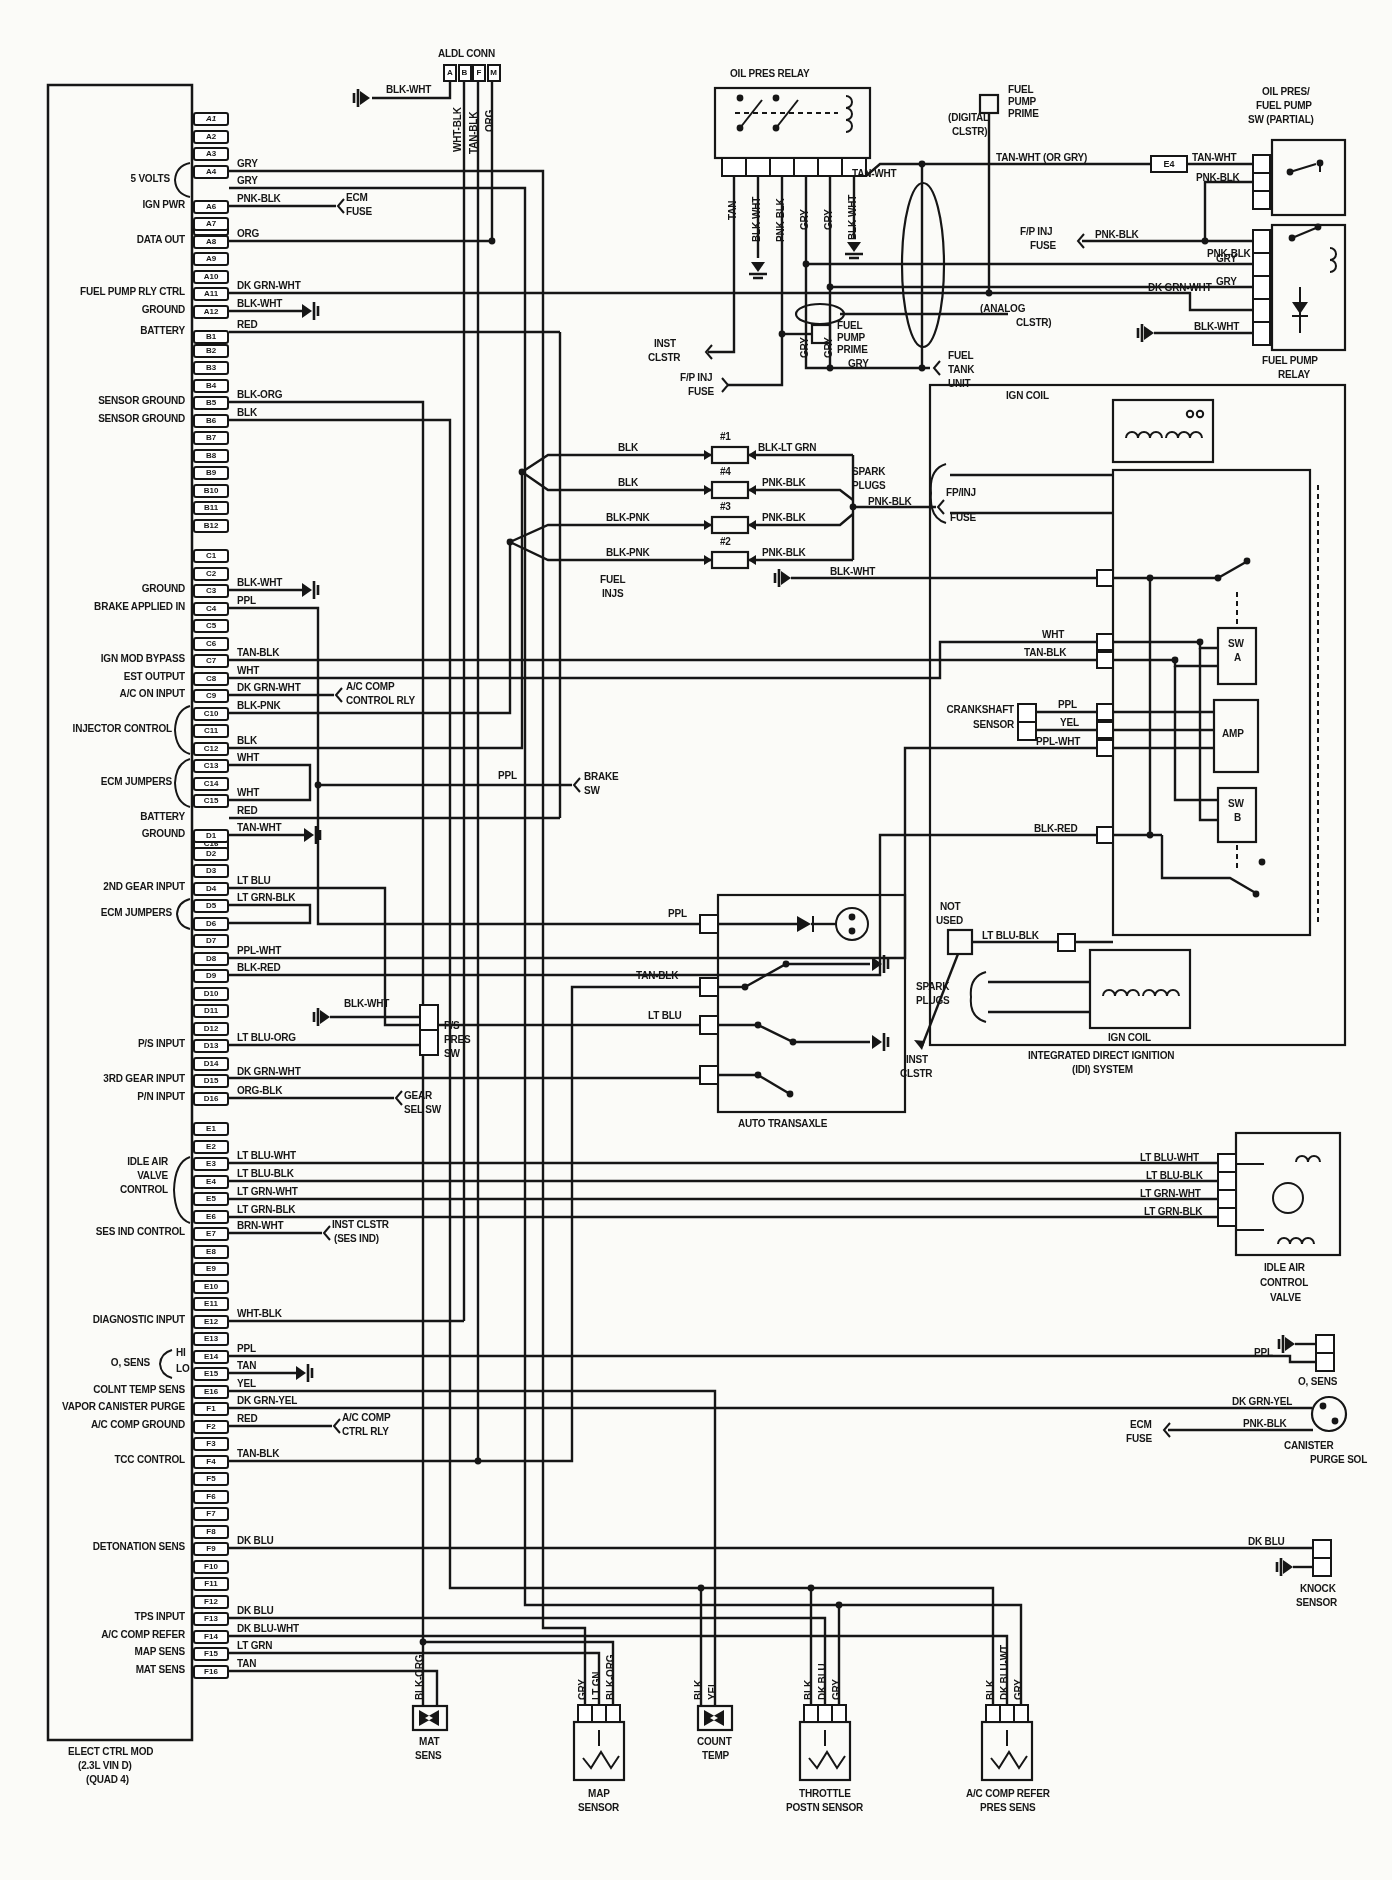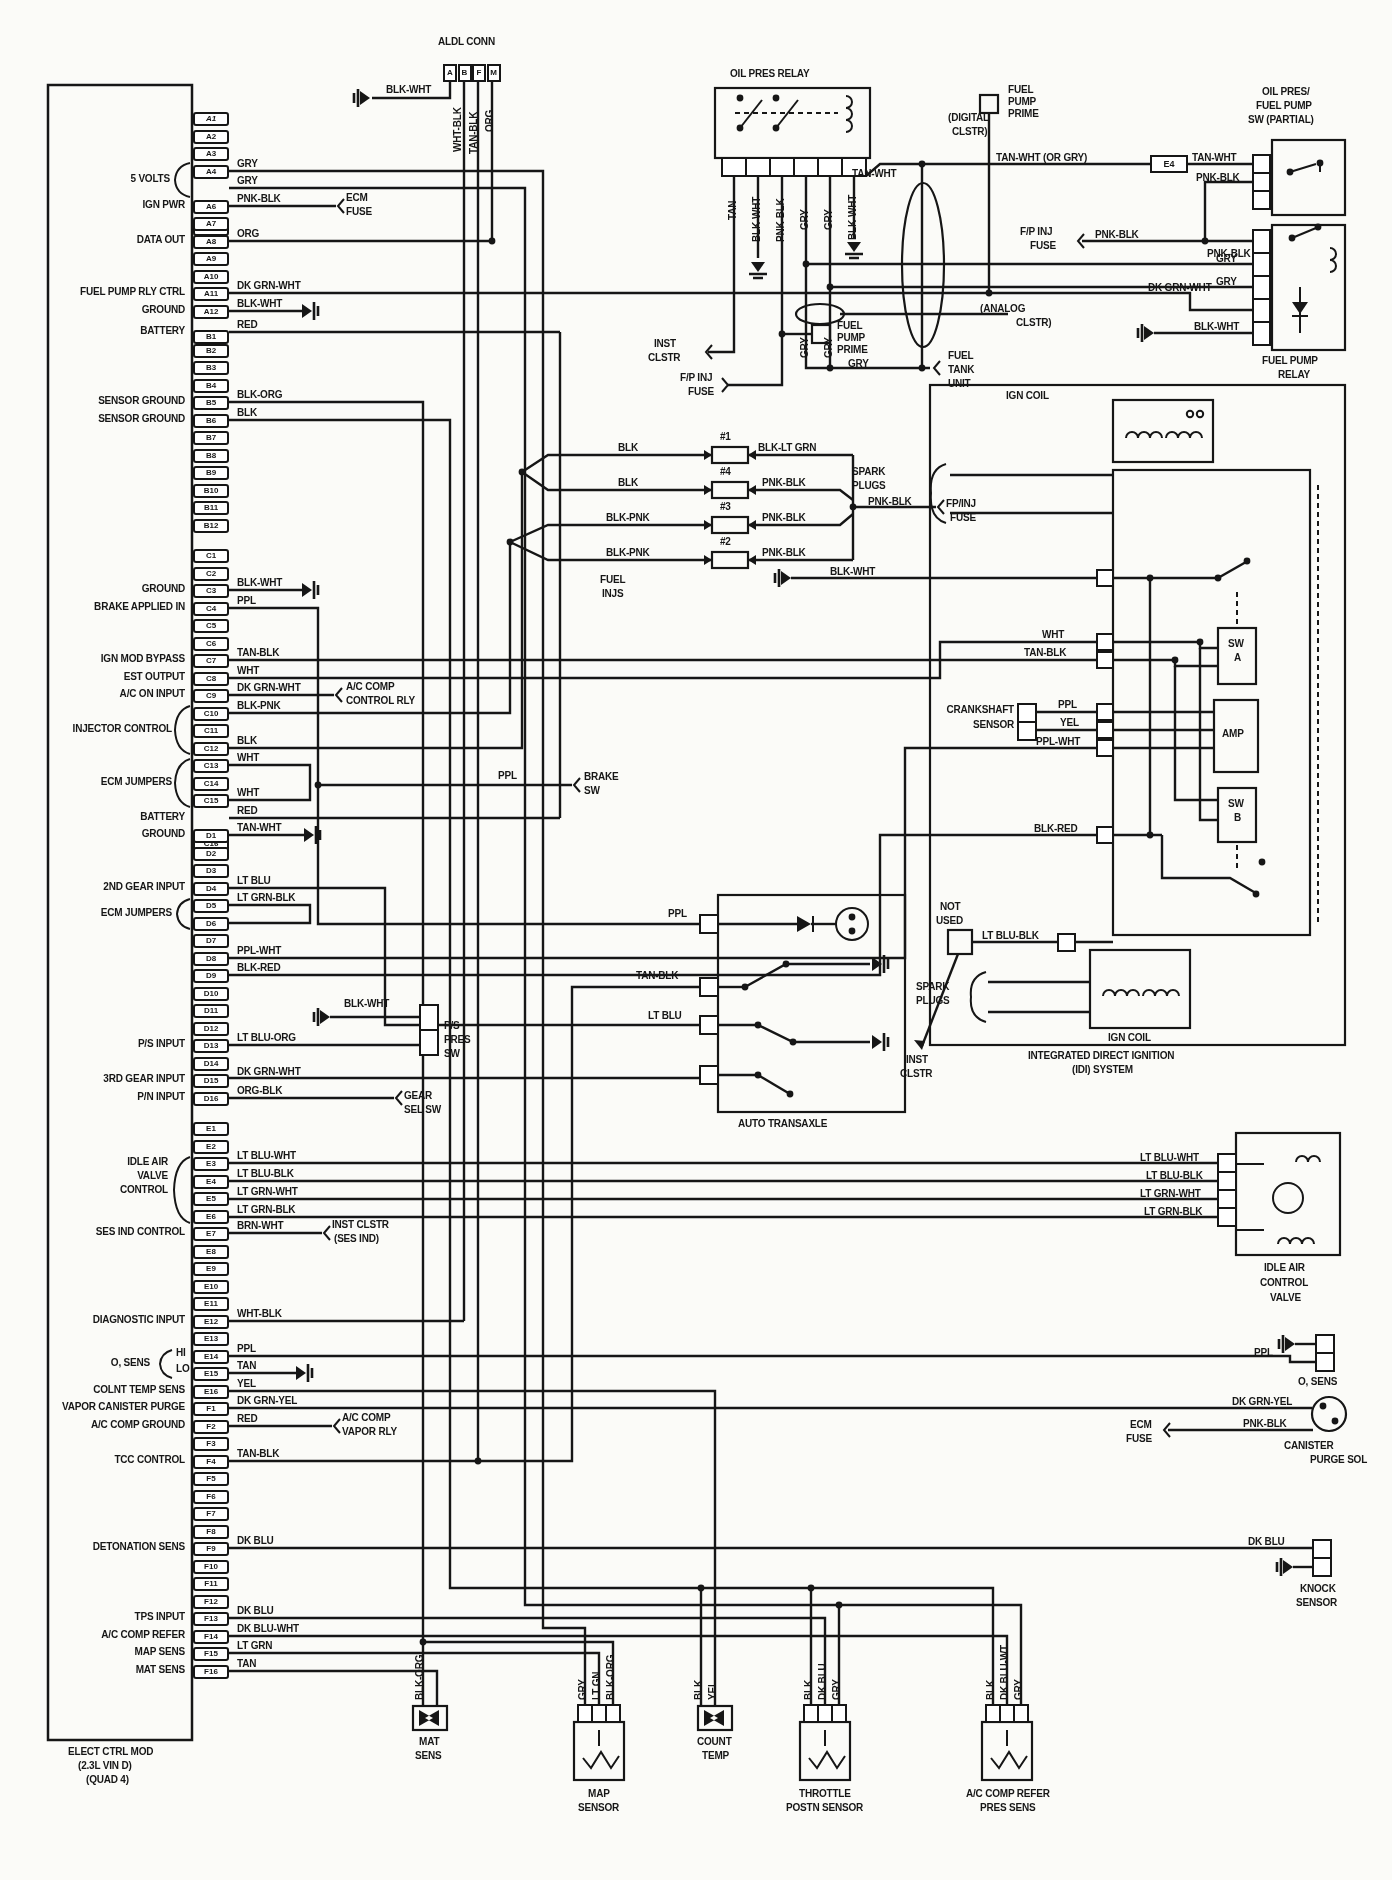--- a/index.html
+++ b/index.html
@@ -456,29 +456,29 @@
       <div class="lbl" style="left: 346px; top: 695px;">CONTROL RLY</div>
       <div class="lbl" style="left: 344px; top: 998px;">BLK-WHT</div>
       <div class="lbl" style="left: 444px; top: 1020px;">P/S</div>
       <div class="lbl" style="left: 444px; top: 1034px;">PRES</div>
       <div class="lbl" style="left: 444px; top: 1048px;">SW</div>
       <div class="lbl" style="left: 404px; top: 1090px;">GEAR</div>
       <div class="lbl" style="left: 404px; top: 1104px;">SEL SW</div>
       <div class="lbl" style="left: 332px; top: 1219px;">INST CLSTR</div>
       <div class="lbl" style="left: 334px; top: 1233px;">(SES IND)</div>
       <div class="lbl" style="left: 342px; top: 1412px;">A/C COMP</div>
-      <div class="lbl" style="left: 342px; top: 1426px;">VAPOR RLY</div>
+      <div class="lbl" style="left: 342px; top: 1426px;">CTRL RLY</div>
       <div class="lbl" style="left: 498px; top: 770px;">PPL</div>
       <div class="lbl" style="left: 584px; top: 771px;">BRAKE</div>
       <div class="lbl" style="left: 584px; top: 785px;">SW</div>
       <div class="lbl" style="left: 668px; top: 908px;">PPL</div>
       <div class="lbl" style="left: 636px; top: 970px;">TAN-BLK</div>
       <div class="lbl" style="left: 648px; top: 1010px;">LT BLU</div>
       <div class="lbl" style="left: 738px; top: 1118px;">AUTO TRANSAXLE</div>
-      <div class="lbl" style="left: 438px; top: 36px;">ALDL CONN</div>
+      <div class="lbl" style="left: 438px; top: 48px;">ALDL CONN</div>
       <div class="lbl" style="left: 386px; top: 84px;">BLK-WHT</div>
       <div class="lbl v" style="left: 452px; top: 152px;">WHT-BLK</div>
       <div class="lbl v" style="left: 468px; top: 154px;">TAN-BLK</div>
       <div class="lbl v" style="left: 484px; top: 132px;">ORG</div>
       <div class="lbl" style="left: 730px; top: 68px;">OIL PRES RELAY</div>
       <div class="lbl v" style="left: 727px; top: 220px;">TAN</div>
       <div class="lbl v" style="left: 751px; top: 242px;">BLK-WHT</div>
       <div class="lbl v" style="left: 775px; top: 242px;">PNK-BLK</div>
       <div class="lbl v" style="left: 799px; top: 230px;">GRY</div>
       <div class="lbl v" style="left: 823px; top: 230px;">GRY</div>
@@ -526,21 +526,21 @@
       <div class="lbl" style="left: 606px; top: 547px;">BLK-PNK</div>
       <div class="lbl" style="left: 720px; top: 431px;">#1</div>
       <div class="lbl" style="left: 720px; top: 466px;">#4</div>
       <div class="lbl" style="left: 720px; top: 501px;">#3</div>
       <div class="lbl" style="left: 720px; top: 536px;">#2</div>
       <div class="lbl" style="left: 758px; top: 442px;">BLK-LT GRN</div>
       <div class="lbl" style="left: 762px; top: 477px;">PNK-BLK</div>
       <div class="lbl" style="left: 762px; top: 512px;">PNK-BLK</div>
       <div class="lbl" style="left: 762px; top: 547px;">PNK-BLK</div>
       <div class="lbl" style="left: 868px; top: 496px;">PNK-BLK</div>
-      <div class="lbl" style="left: 946px; top: 498px;">FP/INJ</div>
+      <div class="lbl" style="left: 946px; top: 487px;">FP/INJ</div>
       <div class="lbl" style="left: 950px; top: 512px;">FUSE</div>
       <div class="lbl" style="left: 600px; top: 574px;">FUEL</div>
       <div class="lbl" style="left: 602px; top: 588px;">INJS</div>
       <div class="lbl" style="left: 1006px; top: 390px;">IGN COIL</div>
       <div class="lbl" style="left: 852px; top: 466px;">SPARK</div>
       <div class="lbl" style="left: 852px; top: 480px;">PLUGS</div>
       <div class="lbl" style="left: 830px; top: 566px;">BLK-WHT</div>
       <div class="lbl" style="left: 1042px; top: 629px;">WHT</div>
       <div class="lbl" style="left: 1024px; top: 647px;">TAN-BLK</div>
       <div class="lbl r" style="left: 1014px; top: 704px;">CRANKSHAFT</div>

